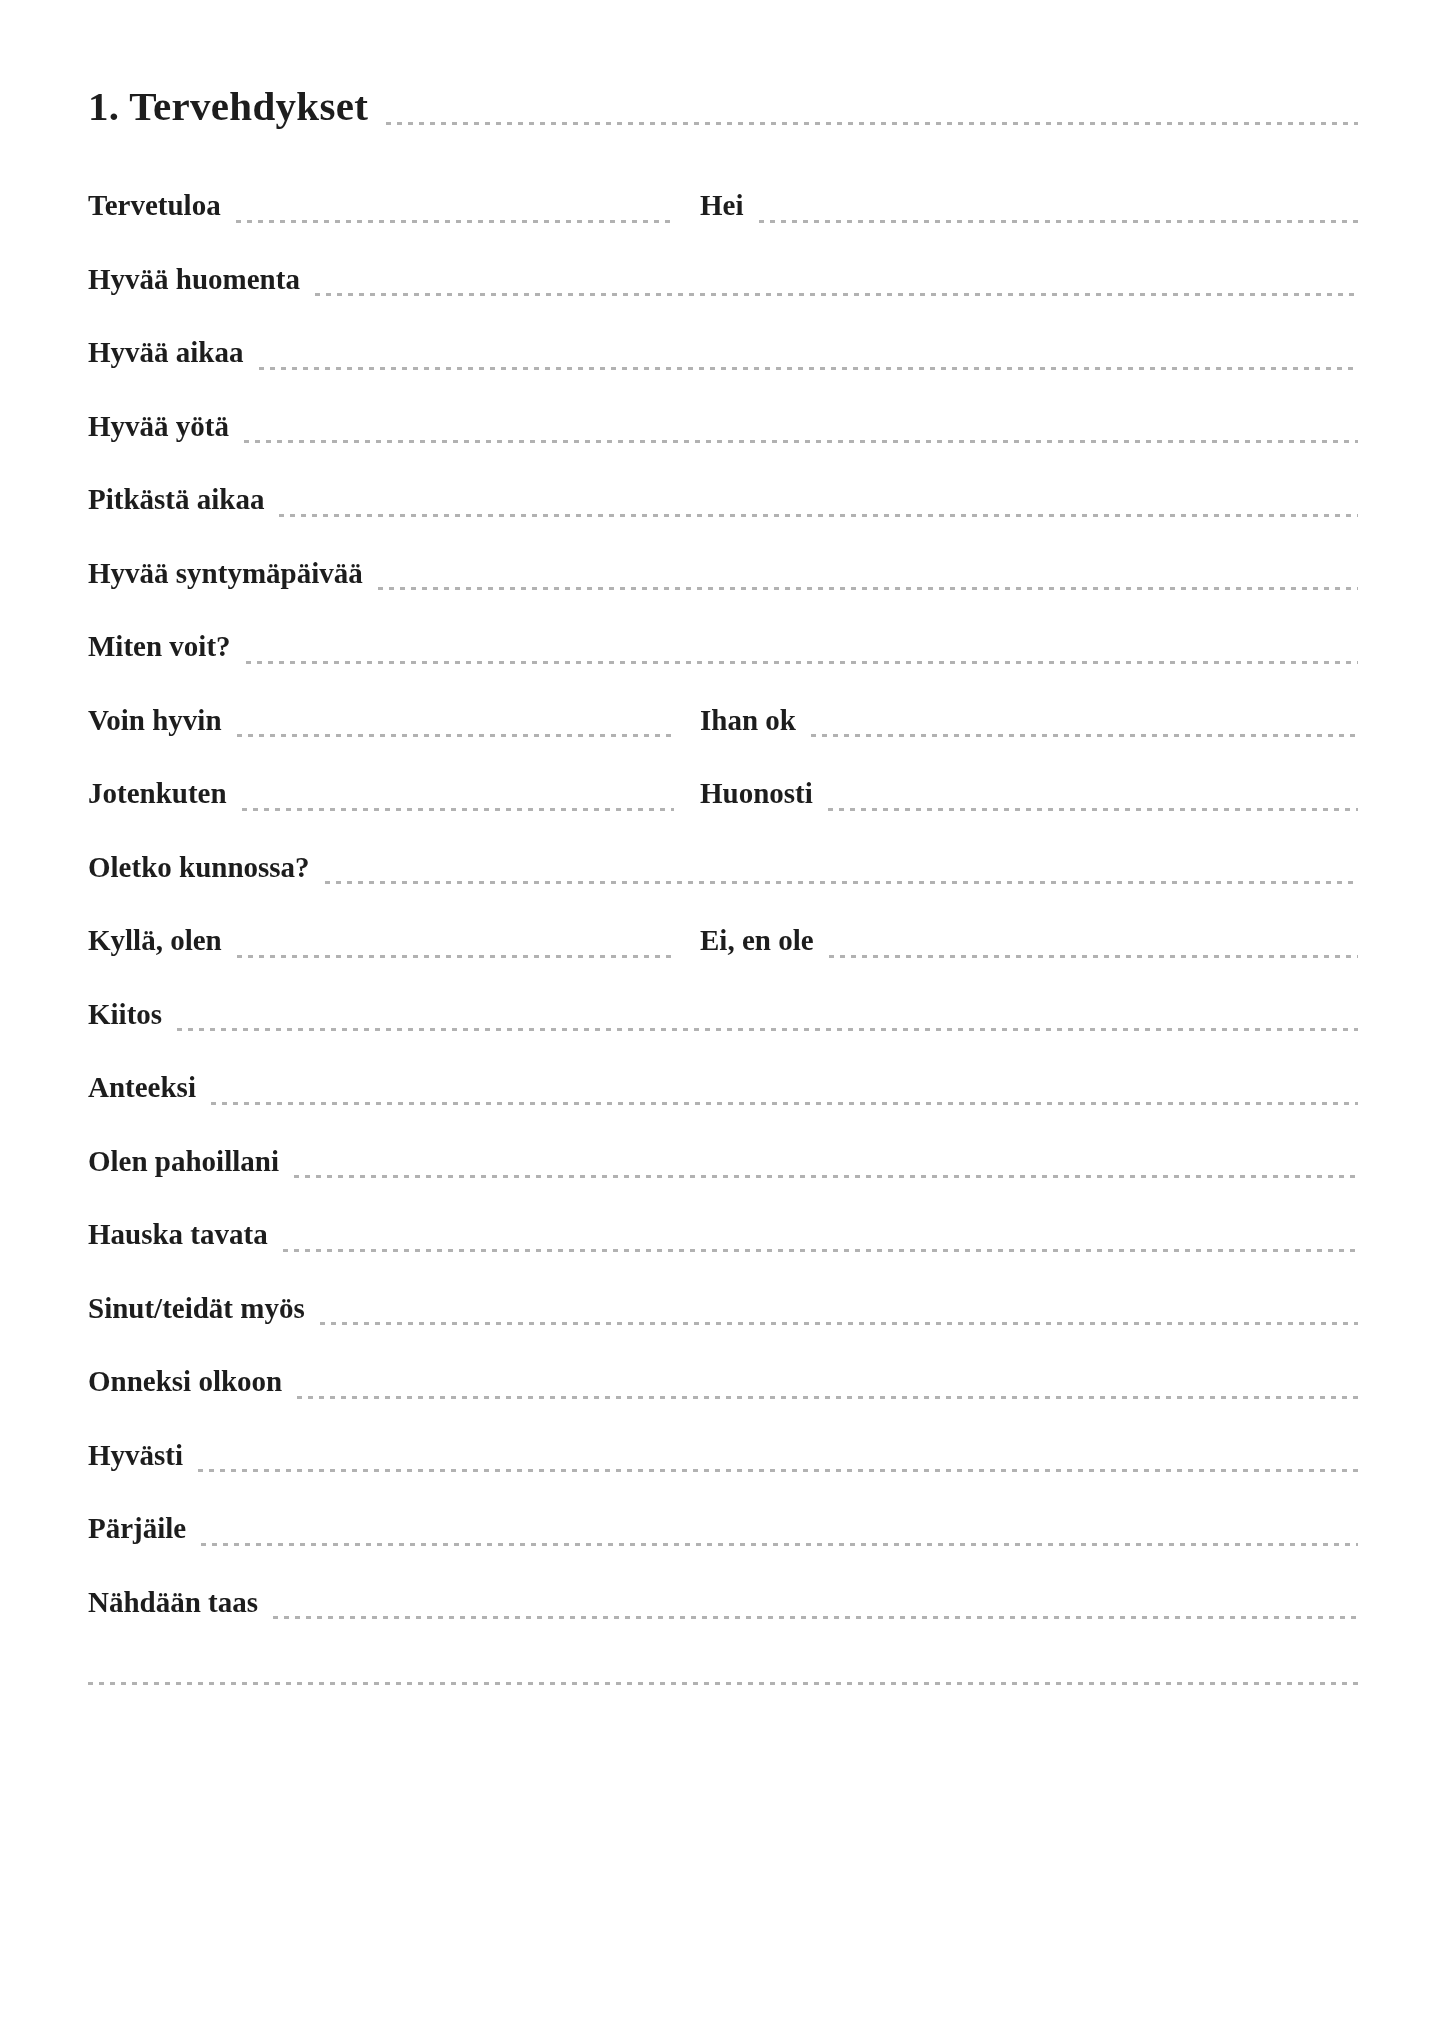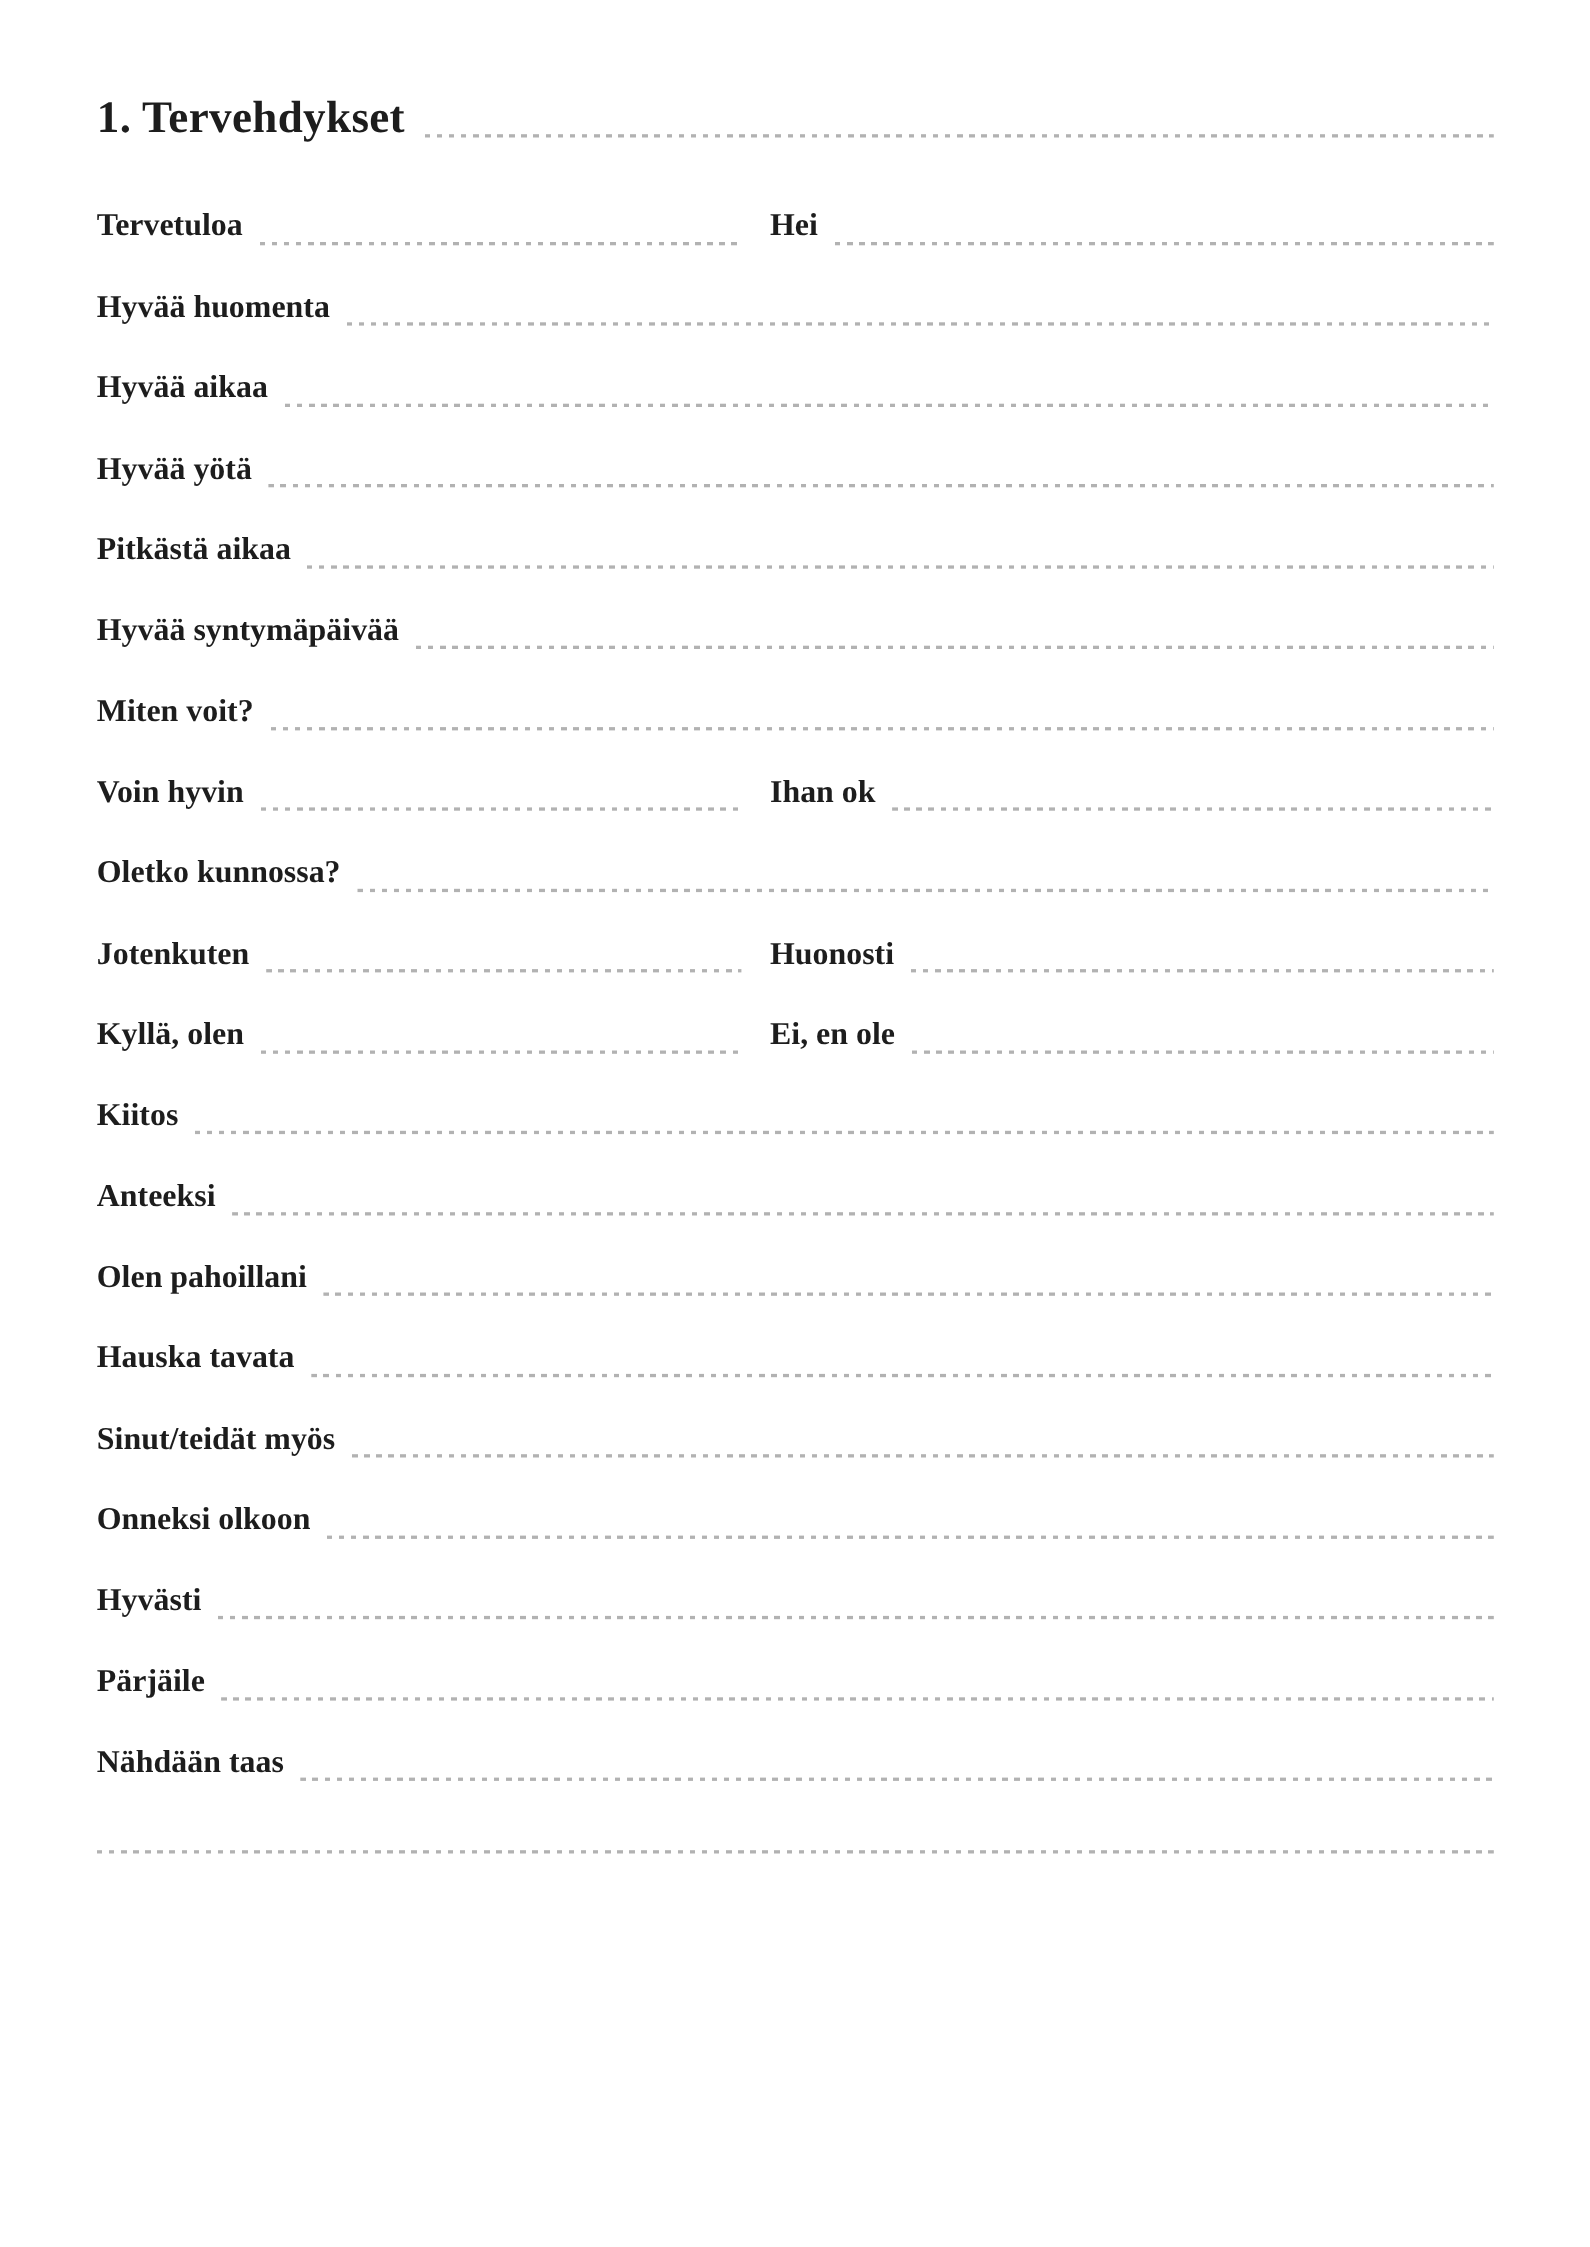--- a/index.html
+++ b/index.html
@@ -131,40 +131,40 @@
       <div class="cell left">
         <span class="label">Voin hyvin</span>
         <span class="fill"></span>
       </div>
       <div class="cell right">
         <span class="label">Ihan ok</span>
         <span class="fill"></span>
       </div>
     </div>
 
+    <div class="row two">
+      <div class="cell left">
+        <span class="label">Jotenkuten</span>
+        <span class="fill"></span>
+      </div>
+      <div class="cell right">
+        <span class="label">Huonosti</span>
+        <span class="fill"></span>
+      </div>
+    </div>
+
     <div class="row">
       <div class="cell">
         <span class="label">Oletko kunnossa?</span>
         <span class="fill"></span>
       </div>
     </div>
 
     <div class="row two">
       <div class="cell left">
-        <span class="label">Jotenkuten</span>
-        <span class="fill"></span>
-      </div>
-      <div class="cell right">
-        <span class="label">Huonosti</span>
-        <span class="fill"></span>
-      </div>
-    </div>
-
-    <div class="row two">
-      <div class="cell left">
         <span class="label">Kyllä, olen</span>
         <span class="fill"></span>
       </div>
       <div class="cell right">
         <span class="label">Ei, en ole</span>
         <span class="fill"></span>
       </div>
     </div>
 
     <div class="row">

